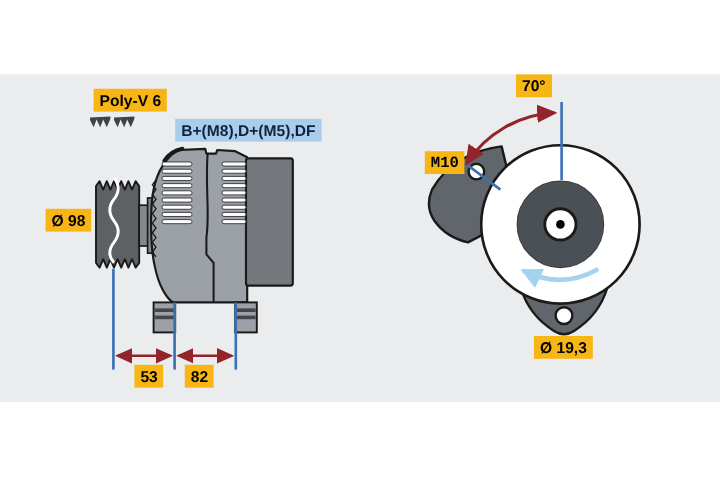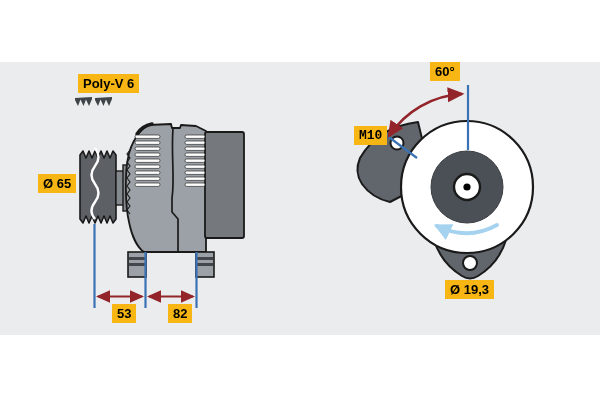--- a/index.html
+++ b/index.html
@@ -36,21 +36,21 @@
 
   
   .lbl{position:absolute;font-weight:bold;font-size:13px;line-height:17px;color:#000;
        background:var(--label-yellow,#f7b614);padding:1px 5px;white-space:nowrap;}
   .lbl.blue{background:var(--callout-blue,#a9cdea);color:var(--callout-text,#0f2340);}
   #lbl-polyv{left:78px;top:74px;}
   #belt-icons{left:75px;top:96px;}
   #lbl-term{left:146px;top:99px;}
   #lbl-d65{left:38px;top:174px;}
   #lbl-39{left:112px;top:304px;}
-  #lbl-82{left:168px;top:304px;text-align:center;}
+  #lbl-82{left:154px;top:304px;text-align:center;}
   #lbl-60{left:430px;top:62px;}
   #lbl-m10{left:354px;top:126px;font-family:Liberation Mono, monospace;}
   #lbl-d102{left:445px;top:280px;}
 </style>
 </head>
 <body>
 
 <div class="stage">
 
   <svg width="600" height="400" viewBox="0 0 600 400">
@@ -138,20 +138,21 @@
     </g>
   </svg>
 
   <div class="lbl" id="lbl-polyv">Poly-V 6</div>
 
   <svg id="belt-icons" class="stage-icon" style="position:absolute;left:75px;top:96px;" width="40" height="15">
     <path class="belt-glyph" d="M0,2 L17,1 L17,3 L14,10 L11,3.5 L8.5,10 L5.5,3.5 L3,10 L0,4 Z"></path>
     <path class="belt-glyph" d="M20,2 L37,1 L37,3 L34,10 L31,3.5 L28.5,10 L25.5,3.5 L23,10 L20,4 Z"></path>
   </svg>
 
-  <div class="lbl" id="lbl-d65">Ø 65</div>
+  <div class="lbl blue" id="lbl-term">B+(M8),D+(M5),DF</div>
+  <div class="lbl" id="lbl-d65">Ø 98</div>
   <div class="lbl" id="lbl-39">53</div>
   <div class="lbl" id="lbl-82">82</div>
-  <div class="lbl" id="lbl-60">60°</div>
+  <div class="lbl" id="lbl-60">70°</div>
   <div class="lbl" id="lbl-m10">M10</div>
   <div class="lbl" id="lbl-d102">Ø 19,3</div>
 
 </div>
 
 </body></html>

